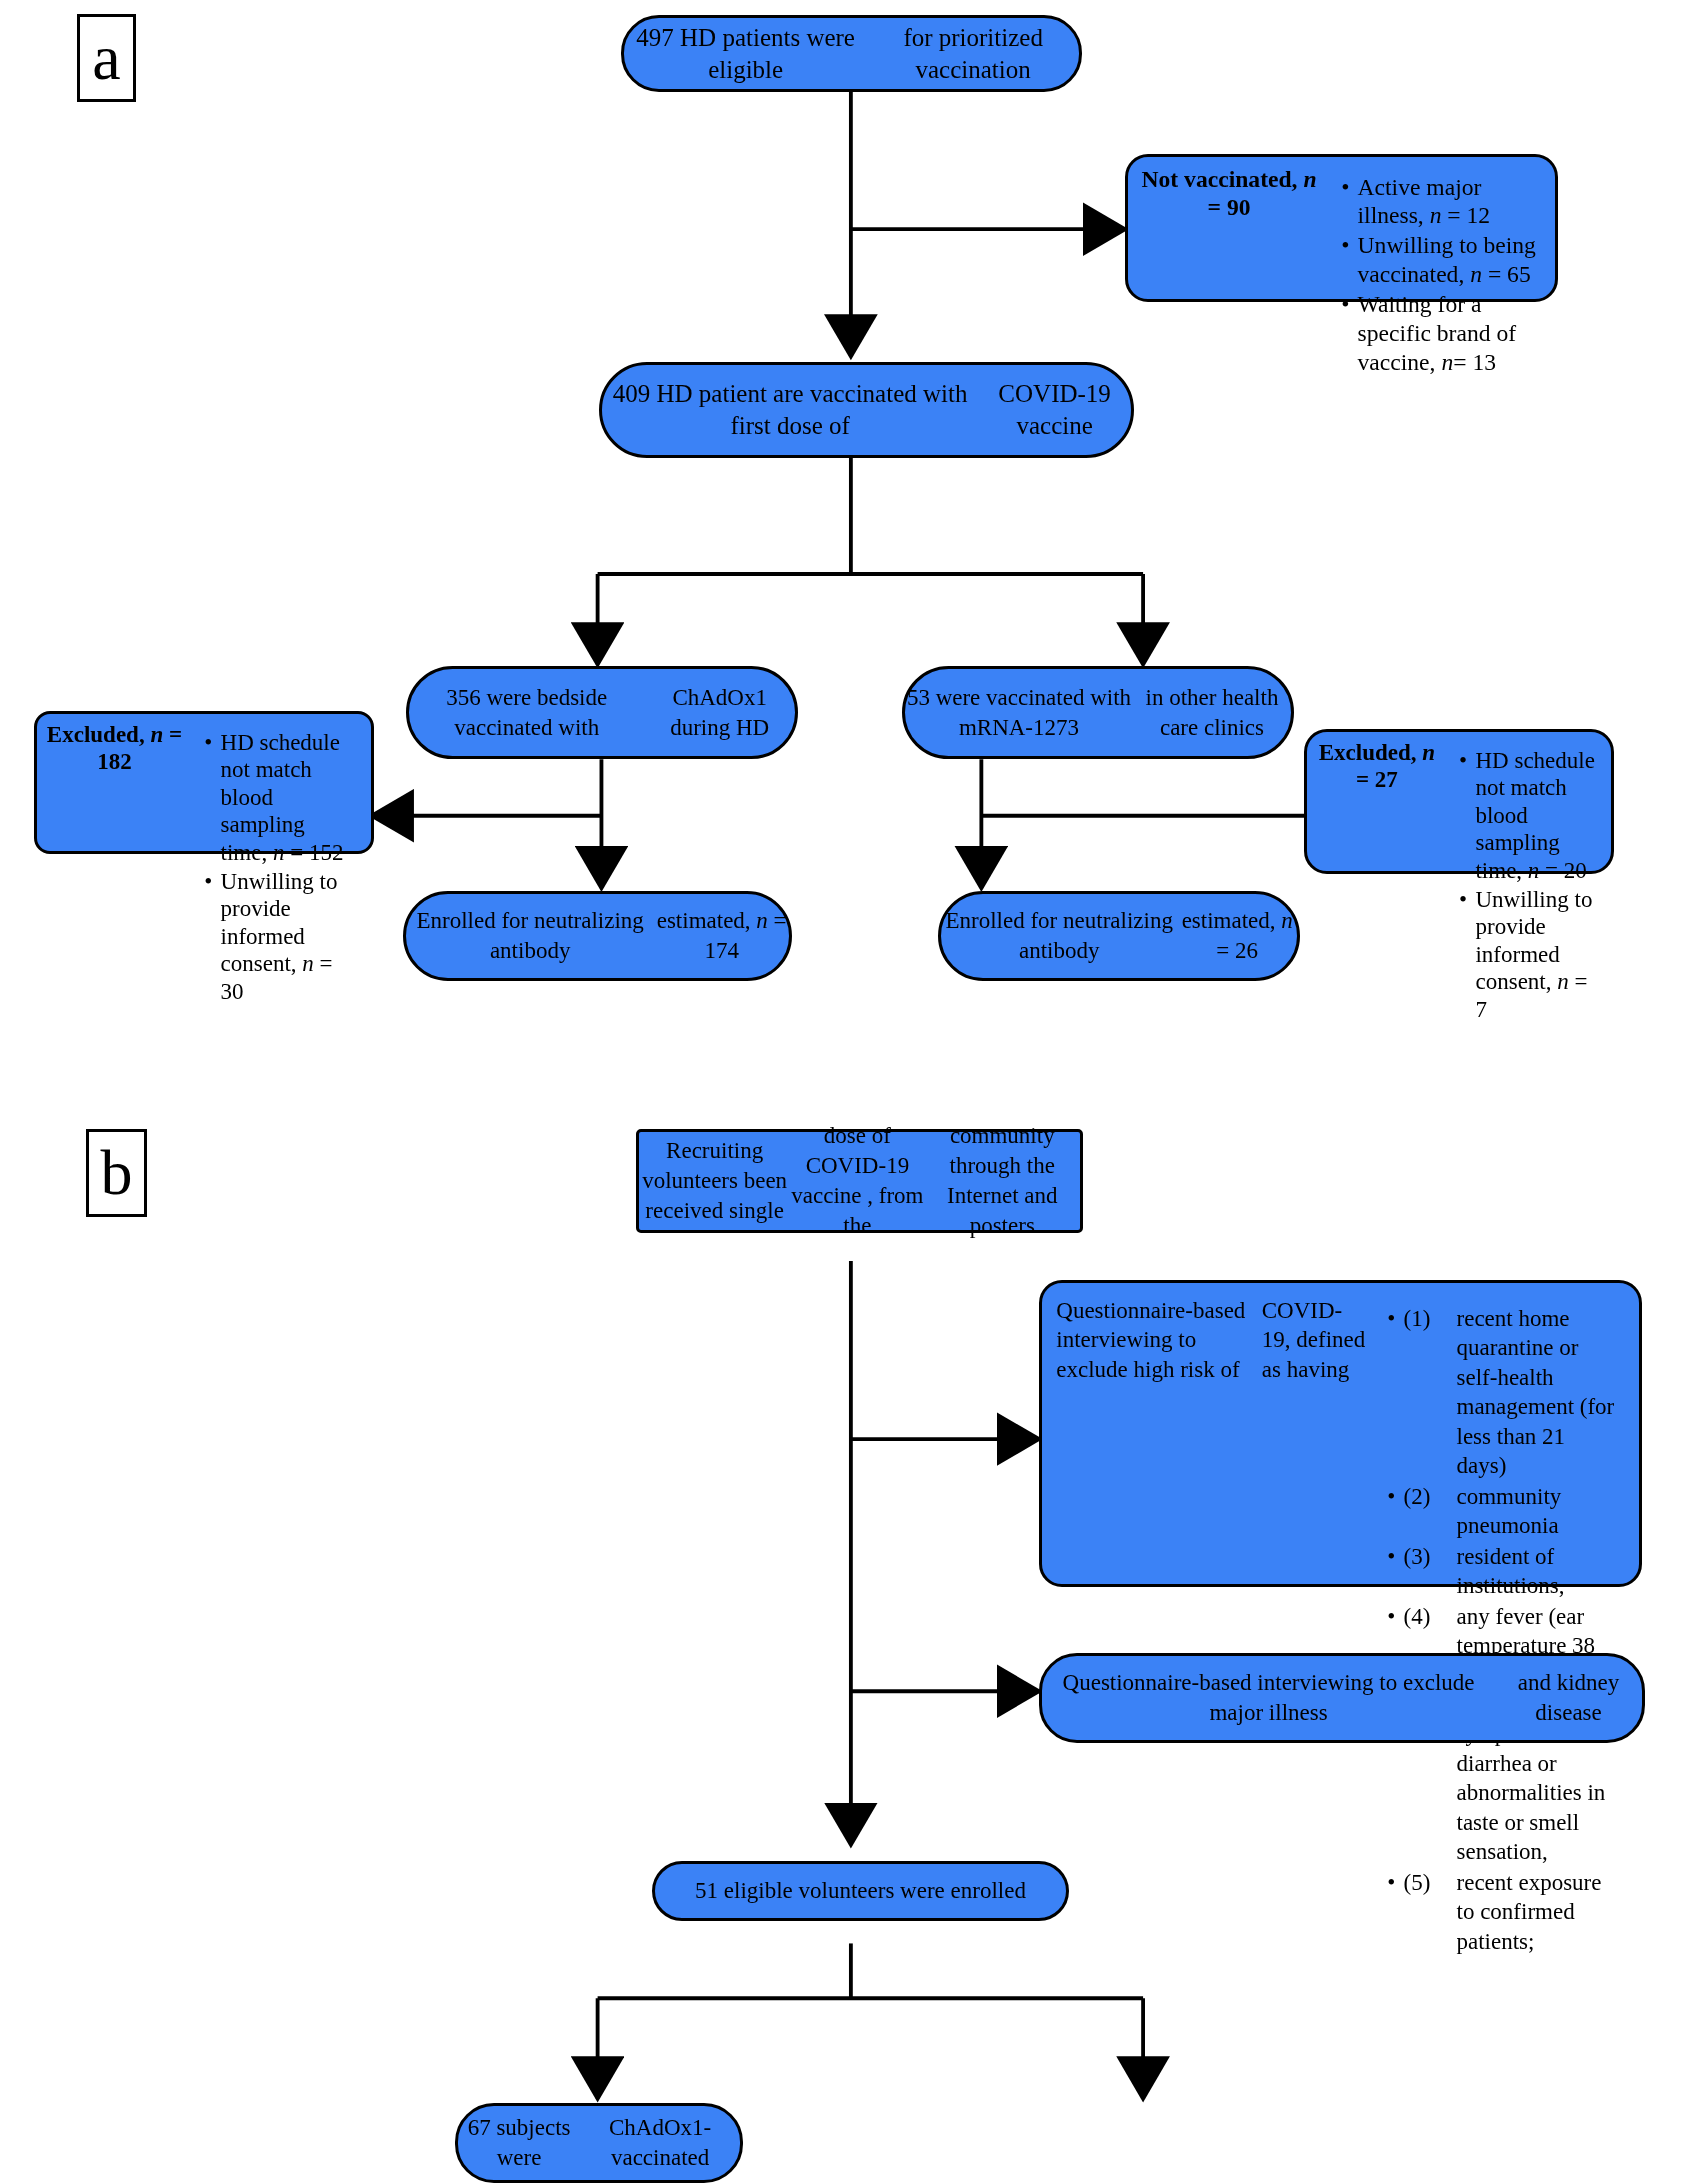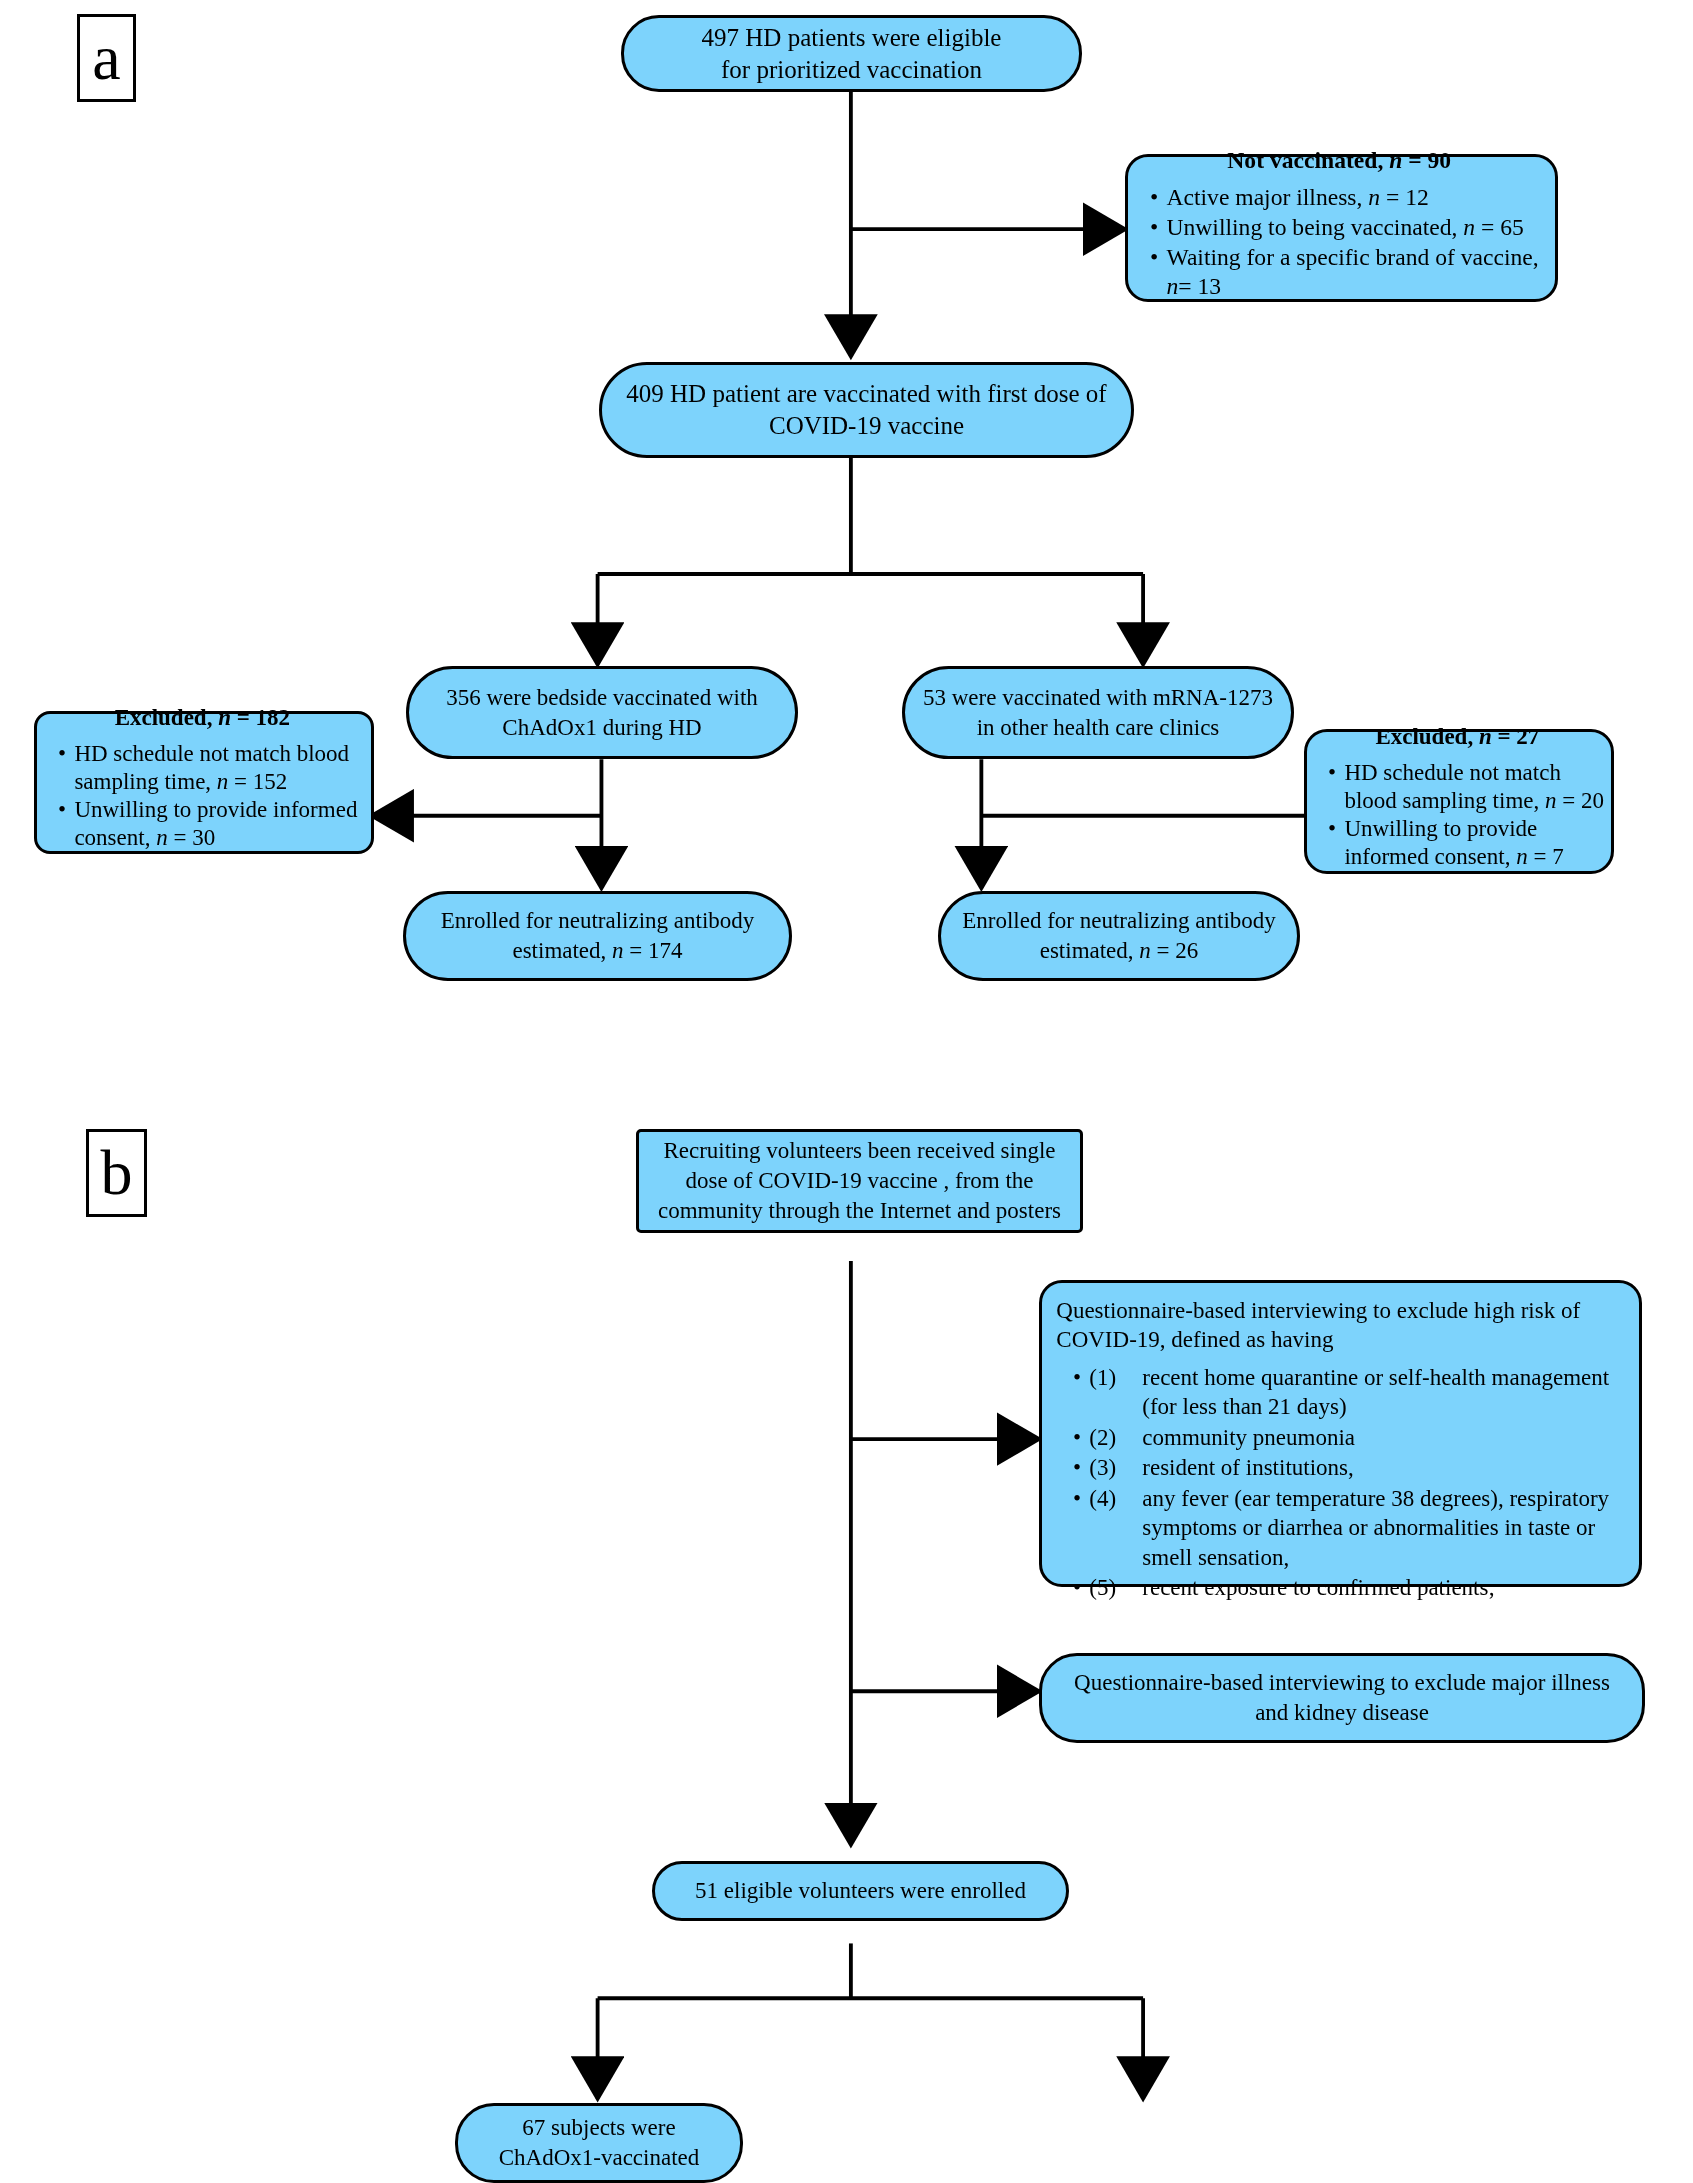--- a/index.html
+++ b/index.html
@@ -34,24 +34,24 @@
     justify-content: center;
     font-family: "Liberation Serif", "DejaVu Serif", serif;
     line-height: 1;
     color: #000;
   }
   
   .node {
     position: absolute;
     box-sizing: border-box;
     border: 3.8px solid #000;
-    background: #7dd3fc;
+    background: #3b82f6;
     color: #000;
     display: flex;
-    flex-direction: column;
+    flex-direction: row;
     justify-content: center;
     font-family: "Liberation Serif", "DejaVu Serif", serif;
   }
   .node.center { align-items: center; text-align: center; }
   .node .hdr {
     font-weight: bold;
     text-align: center;
     width: 100%;
   }
   .node ul {

